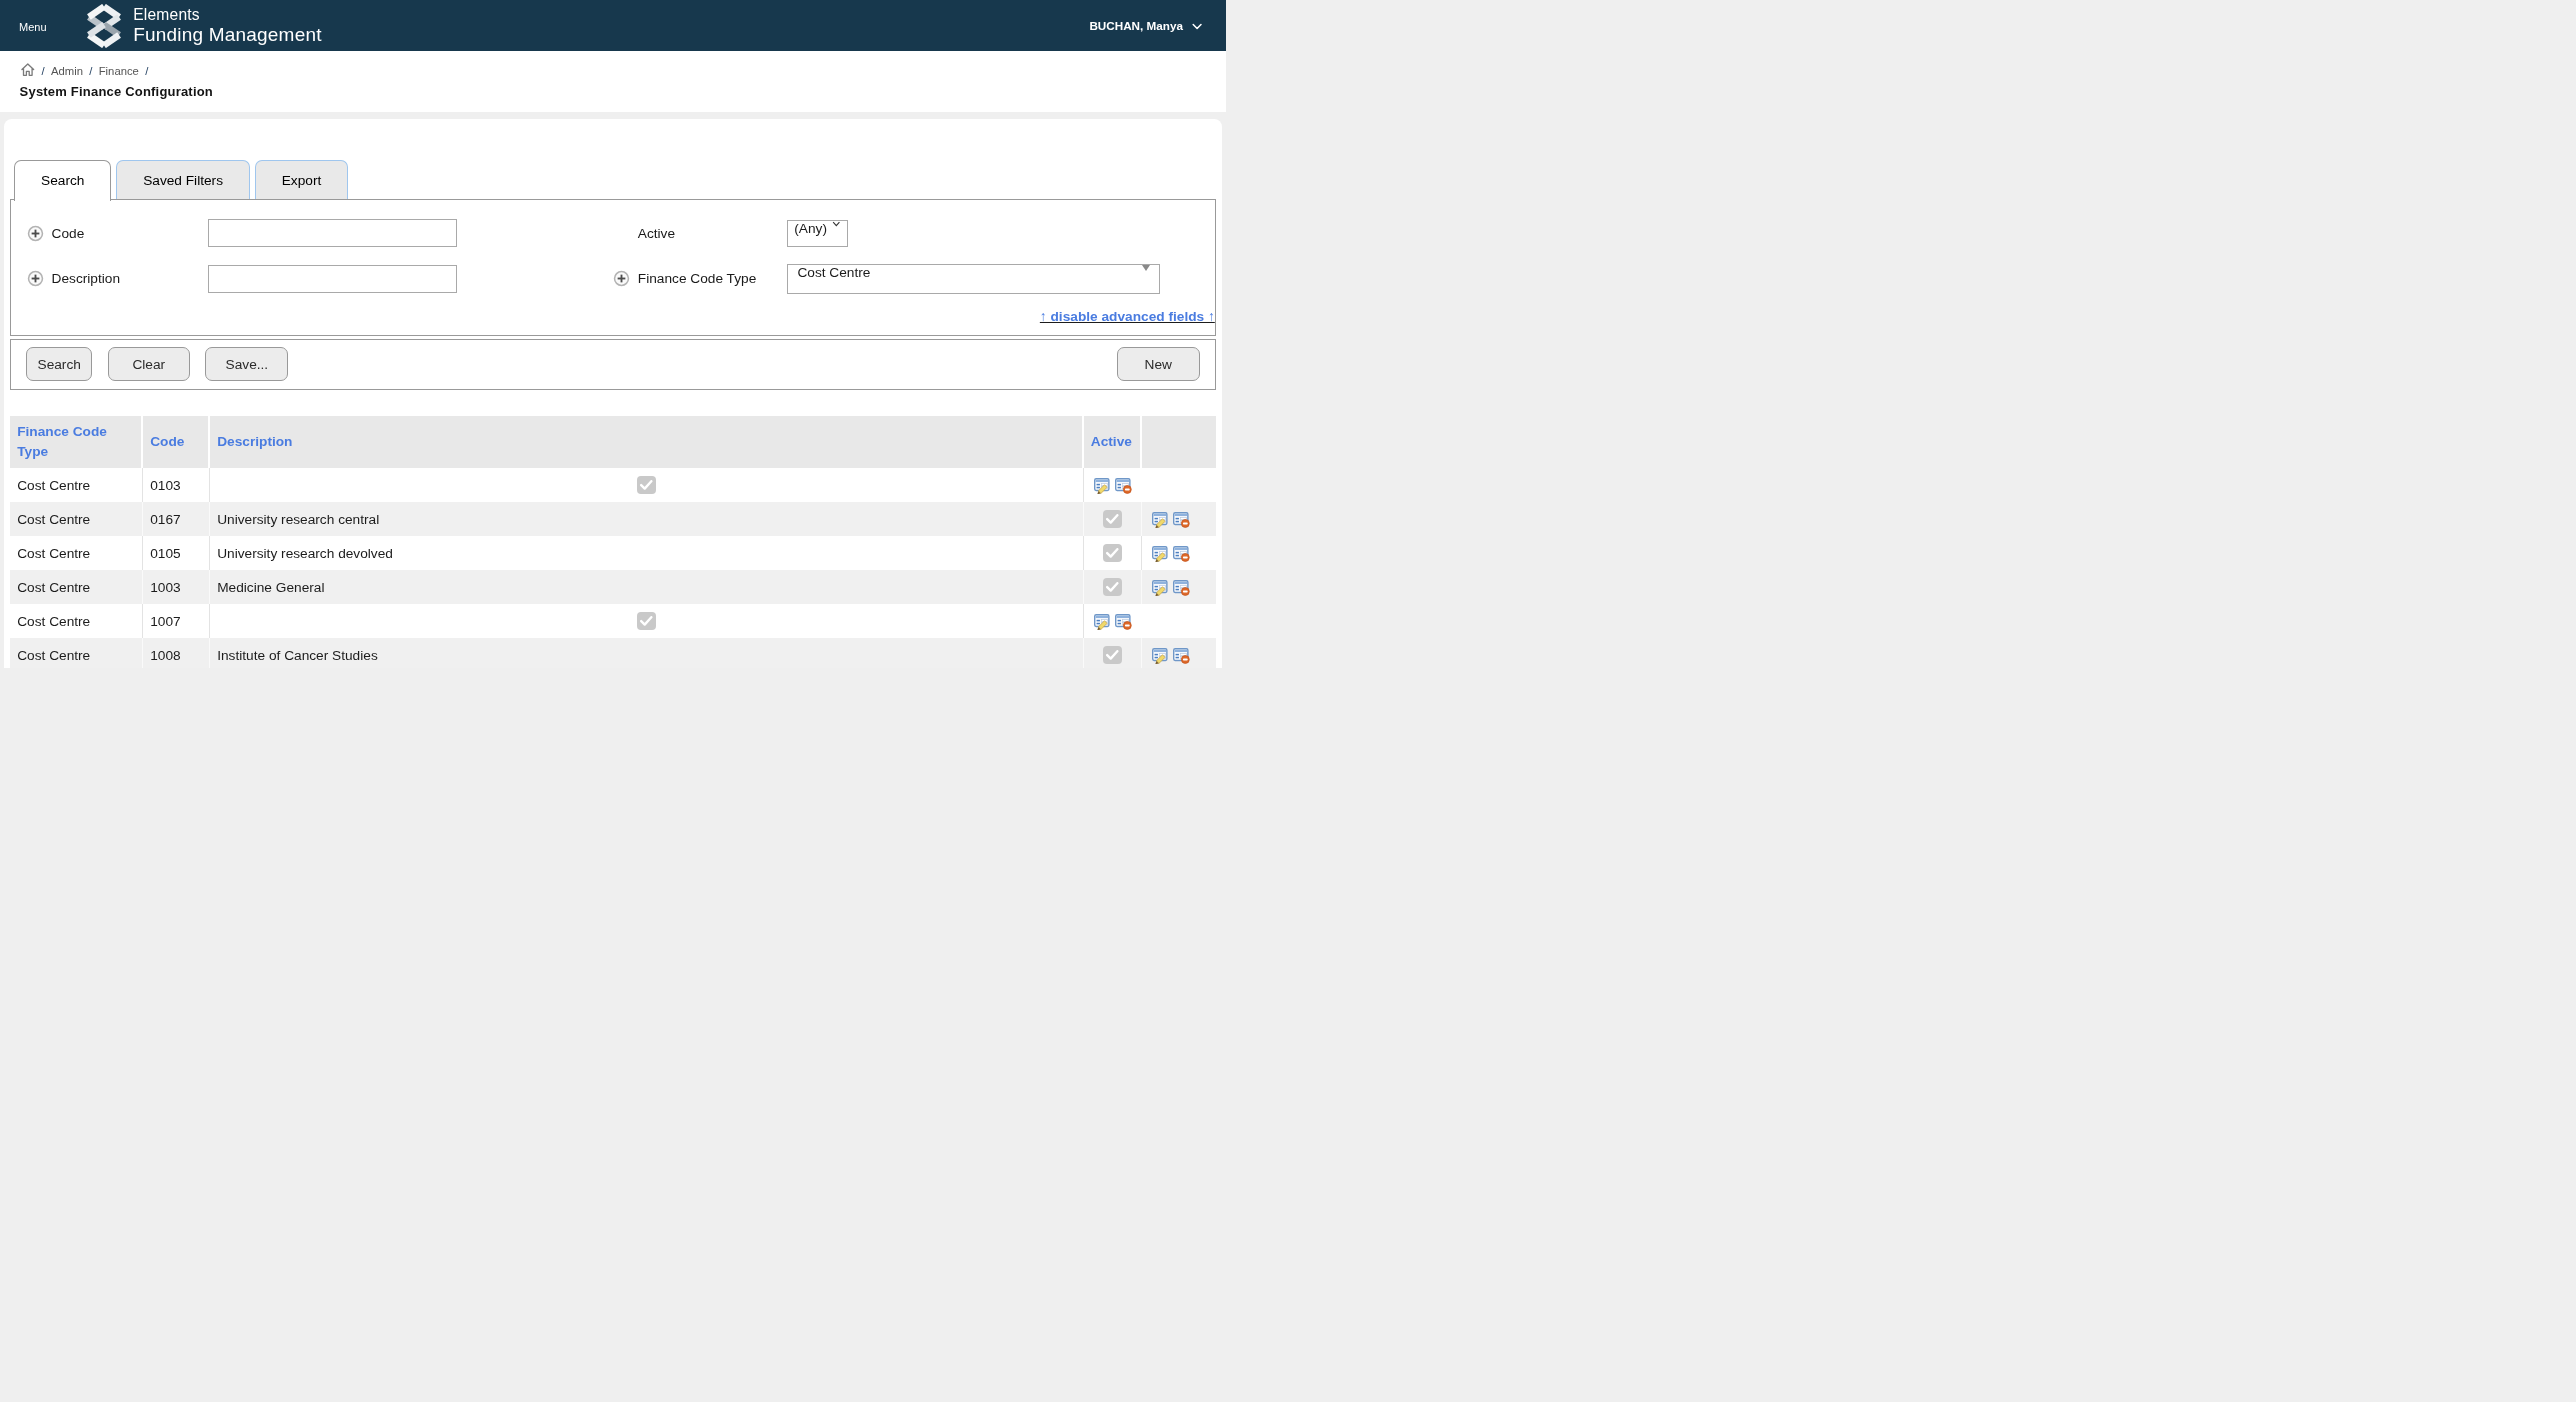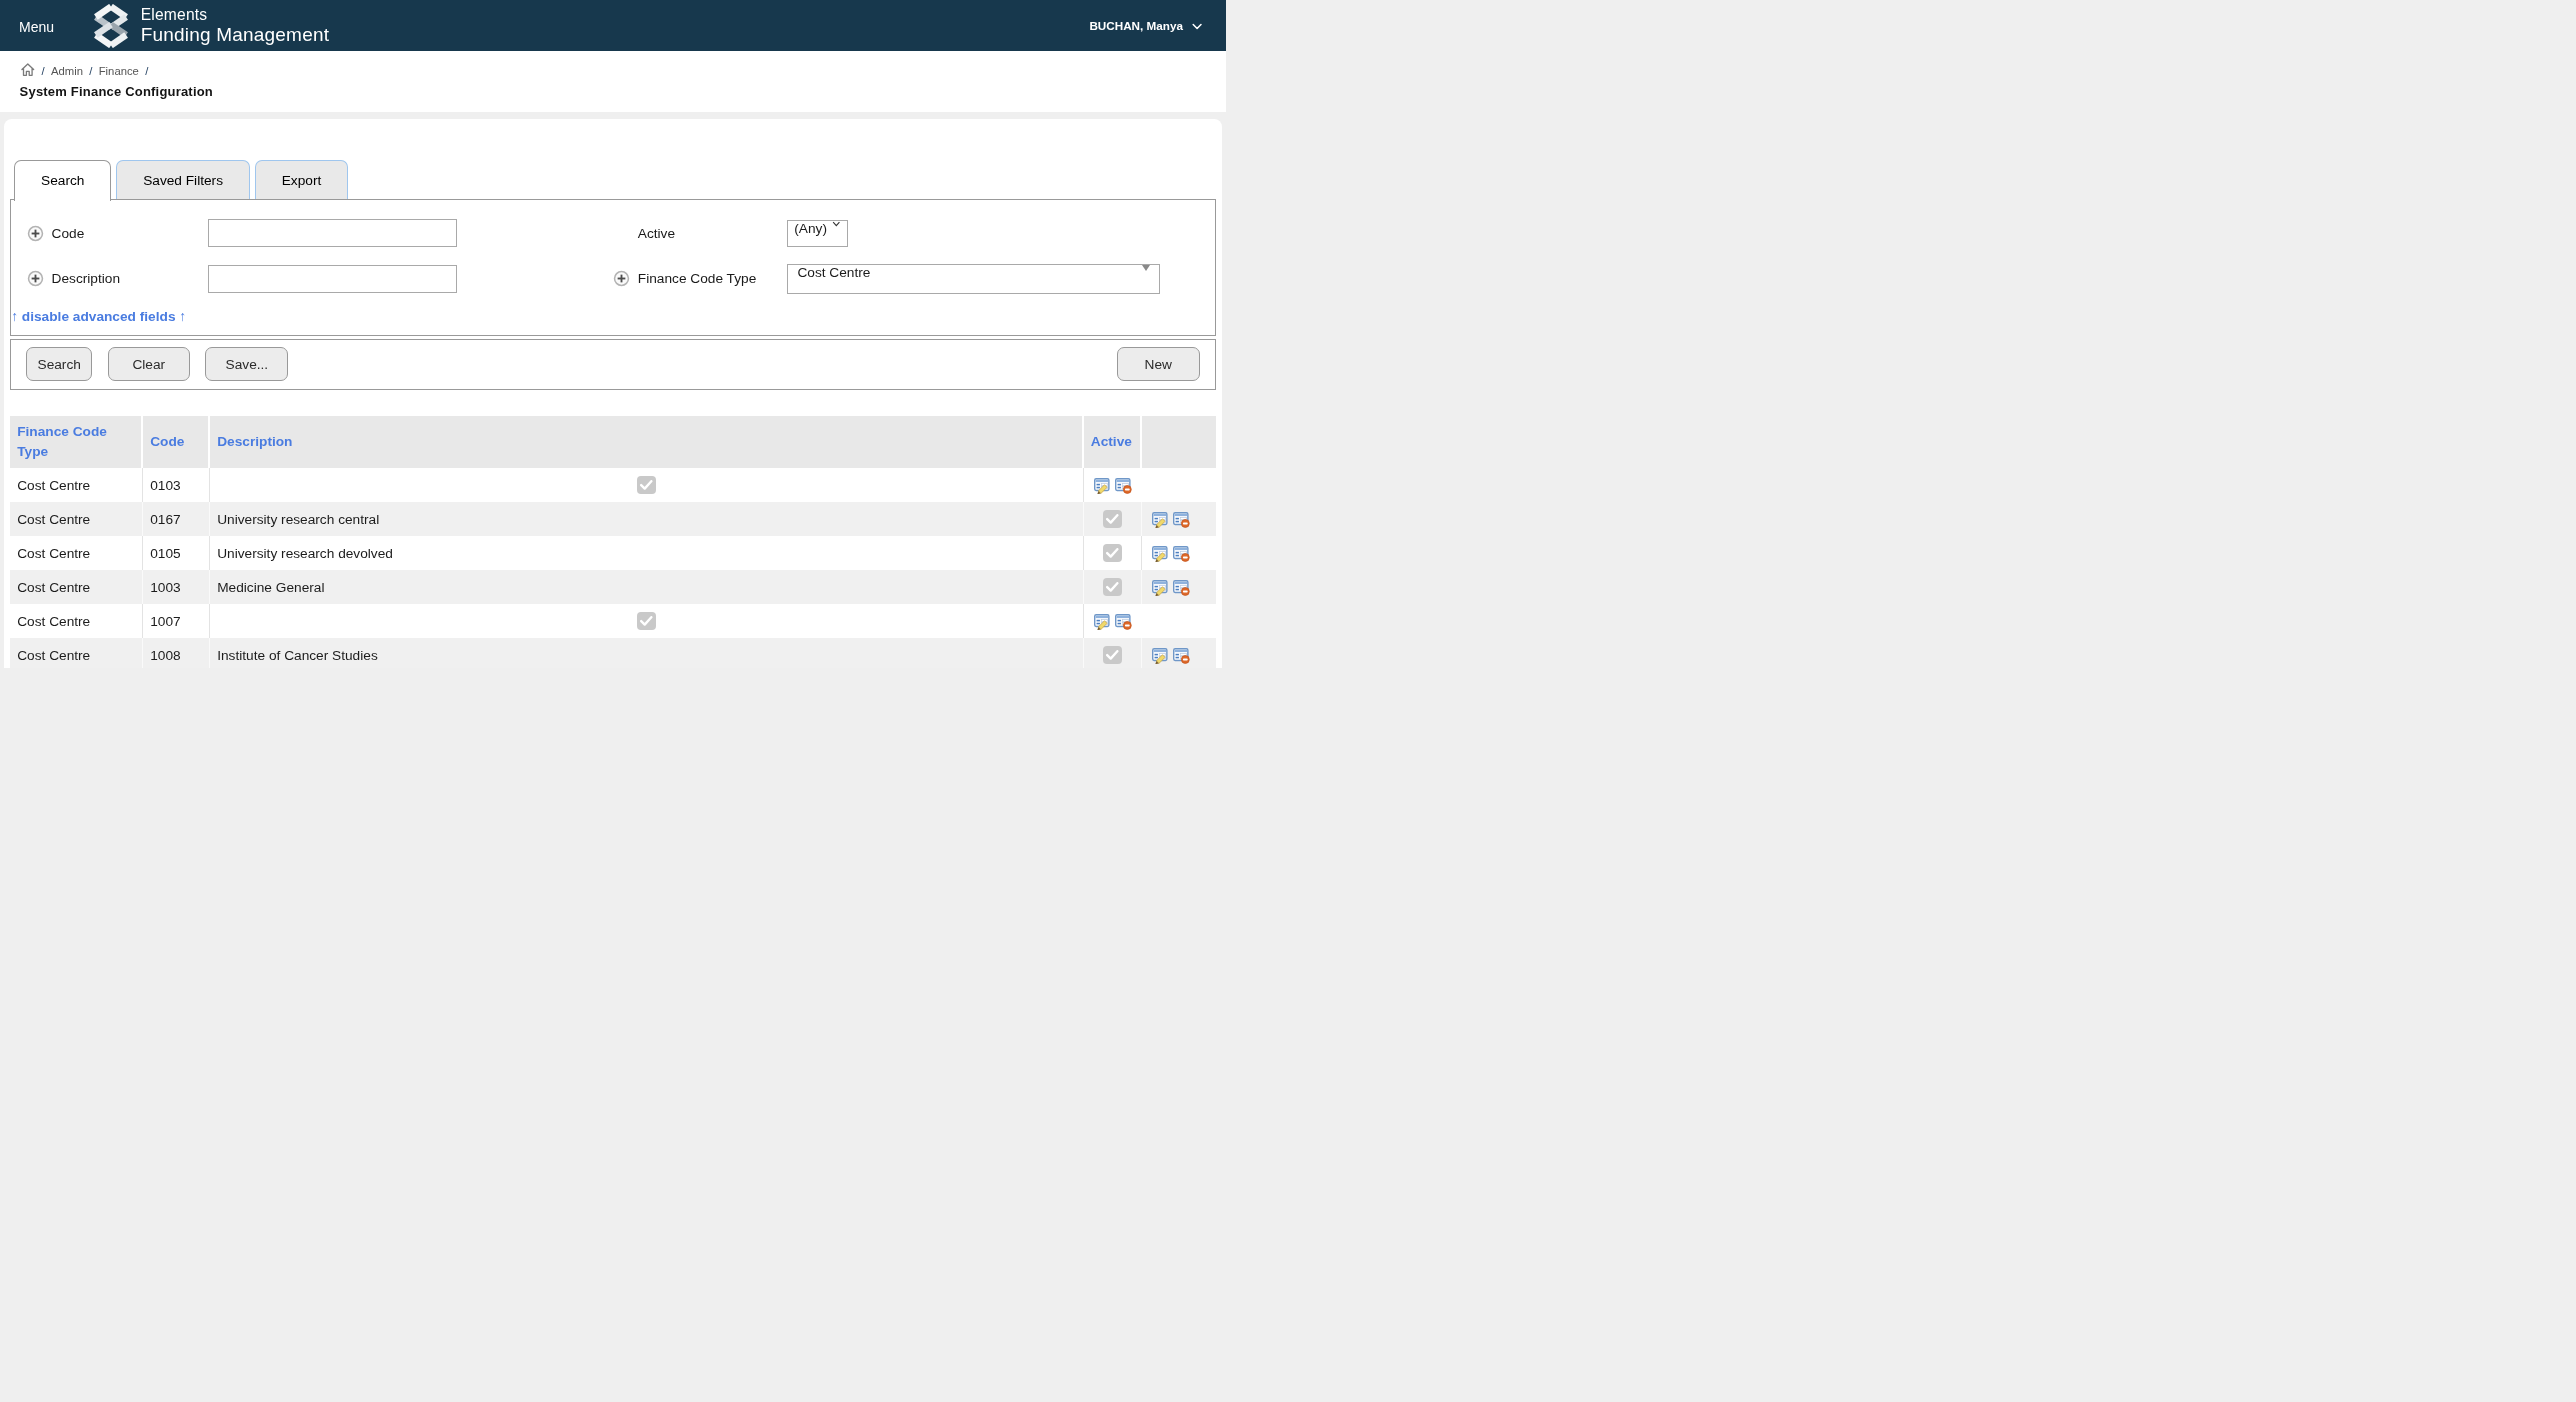--- a/index.html
+++ b/index.html
@@ -13,21 +13,21 @@
   
   .app-header {
     height: 51px; background: #17384d; color: #fff;
     display: flex; align-items: center;
   }
   .menu-btn {
     margin-left: 19px; display: flex; flex-direction: column;
     align-items: center; cursor: pointer;
   }
   .menu-btn .bar { width: 29px; height: 2.3px; background: #fff; margin: 2.7px 0; }
-  .menu-btn .menu-label { font-size: 14px; margin-top: 2.3px; color: #fff; }
+  .menu-btn .menu-label { font-size: 11px; margin-top: 2.3px; color: #fff; }
   .logo-wrap { margin-left: 39px; display: flex; align-items: center; }
   .app-name { margin-left: 11.7px; line-height: 1.12; }
   .app-name .line1 { font-size: 15.6px; font-weight: 400; letter-spacing: 0.2px; }
   .app-name .line2 { font-size: 19px; font-weight: 400; letter-spacing: 0.2px; }
   .user-menu {
     margin-left: auto; margin-right: 23.5px; display: flex; align-items: center;
     gap: 9.4px; font-size: 11.7px; font-weight: 700; cursor: pointer;
   }
 
   
@@ -77,21 +77,21 @@
     border: 1.6px solid #a9a9a9; background: #fff; display: flex; align-items: flex-start;
     font-size: 13.7px; cursor: pointer;
   }
   .select-small { height: 26.6px; padding: 0 6.3px; gap: 4.7px; }
   .select-large { height: 30px; width: 373px; padding: 0 9.4px; justify-content: space-between; }
   .chev-small svg { display: block; }
   .tri-down {
     width: 0; height: 0; border-left: 4.7px solid transparent;
     border-right: 4.7px solid transparent; border-top: 6.3px solid #8a8a8a;
   }
-  .advanced-row { text-align: left; margin-top: 15.6px; }
+  .advanced-row { text-align: right; margin-top: 15.6px; text-decoration: underline; }
   .advanced-link {
     color: #4a7ce0; font-weight: 700; font-size: 13.7px; cursor: pointer; text-decoration: none;
   }
 
   
   .buttons-box {
     border: 1.6px solid #999; margin-top: 2.3px; padding: 7.8px 15px;
     display: flex; align-items: center; gap: 15.6px; background: #fff;
   }
   .btn {

